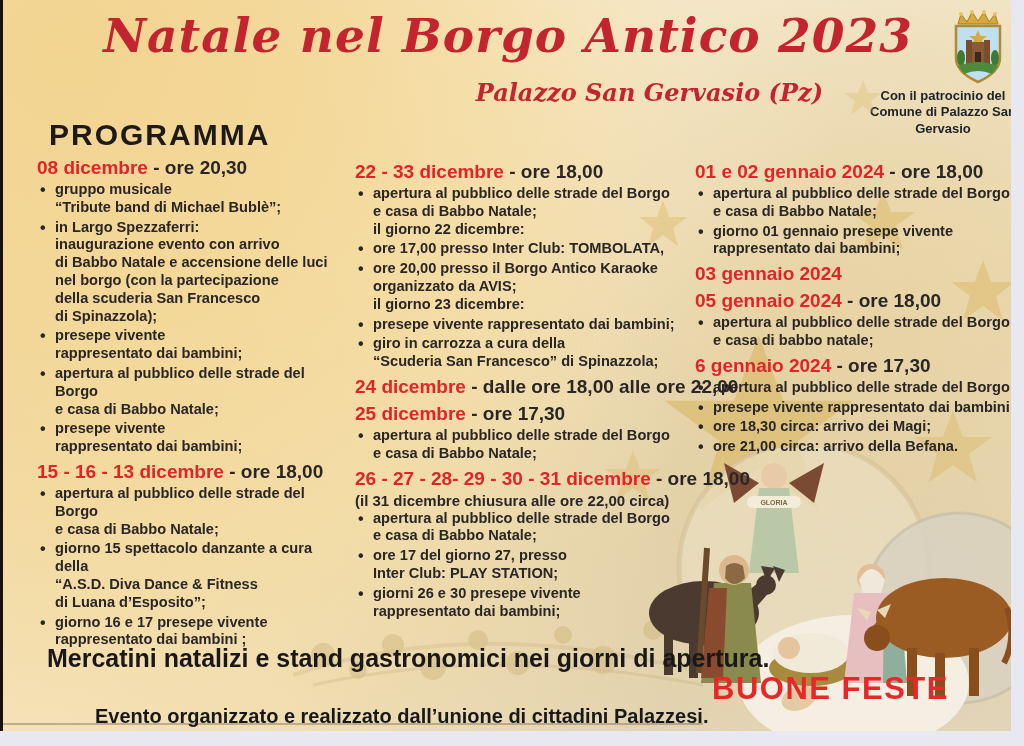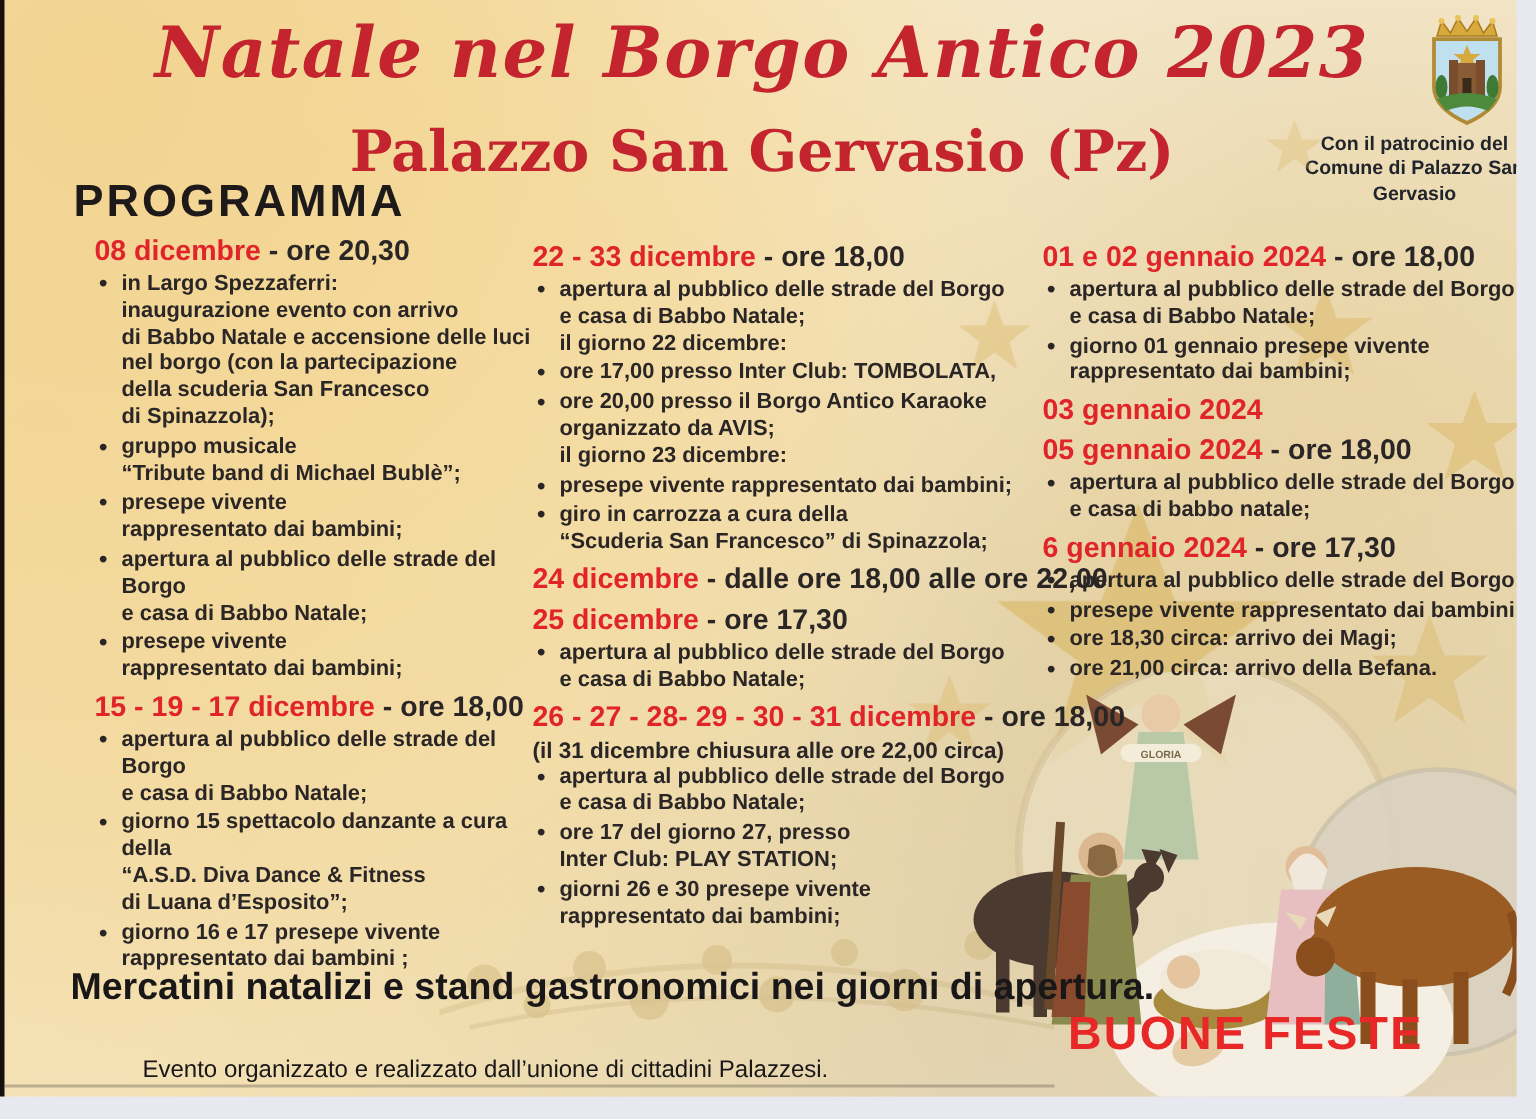--- a/index.html
+++ b/index.html
@@ -26,58 +26,58 @@
   }
   #left-edge{position:absolute;left:0;top:0;width:3px;height:731px;background:#19100b;}
   .decor{position:absolute;pointer-events:none;}
   
   #title{
     position:absolute;left:90px;top:8px;width:830px;text-align:center;
     font-family:"DejaVu Serif", serif;font-style:italic;font-weight:bold;
     font-size:47px;color:#c3242e;letter-spacing:1px;white-space:nowrap;
   }
   #subtitle{
-    position:absolute;left:190px;top:78px;width:630px;text-align:center;
-    font-family:"DejaVu Serif", serif;font-weight:bold;
-    font-size:38px;color:#c3242e;white-space:nowrap;
+    position:absolute;left:190px;top:78px;width:630px;text-align:right;
+    font-family:"DejaVu Serif", serif;font-style:italic;font-weight:bold;
+    font-size:24px;color:#c3242e;white-space:nowrap;
   }
   
   #emblem{position:absolute;left:898px;top:10px;width:150px;}
   #patronage{
     position:absolute;left:860px;top:88px;width:160px;text-align:center;
     font-size:13px;font-weight:bold;color:#20242b;line-height:1.25;
   }
   
   #program-heading{
     position:absolute;left:46px;top:118px;font-size:30px;font-weight:800;
     color:#1d1a19;letter-spacing:2px;
   }
   .col{position:absolute;z-index:3;}
-  #col-0{left:60px;top:152px;width:300px;}
+  #col-0{left:34px;top:152px;width:300px;}
   #col-1{left:352px;top:156px;width:336px;}
   #col-2{left:692px;top:156px;width:324px;}
   .sec-head{font-size:19px;font-weight:800;margin:5px 0 2px 0;white-space:nowrap;}
   .sec-head .date{color:#e0242a;}
   .sec-head .time{color:#2b2626;}
   .note{font-size:15px;font-weight:700;color:#2b2626;margin:0 0 1px 0;white-space:nowrap;}
   ul.items{list-style:none;margin:0;padding:0 0 0 18px;}
   ul.items li{
     position:relative;font-size:14.6px;font-weight:700;color:#2b2626;
     line-height:1.22;margin:0 0 2px 0;white-space:pre-line;
   }
   ul.items li::before{
     content:"\2022";position:absolute;left:-15px;top:-1px;font-size:16px;color:#2b2626;
   }
   
   #footer-line1{
     position:absolute;left:44px;top:644px;font-size:25px;font-weight:700;
     color:#191717;white-space:nowrap;z-index:4;
   }
   #footer-line2{
-    position:absolute;left:92px;top:705px;font-size:16px;font-weight:400;
+    position:absolute;left:92px;top:705px;font-size:20px;font-weight:700;
     color:#191717;white-space:nowrap;z-index:4;
   }
   #greeting{
     position:absolute;left:709px;top:671px;font-size:31px;font-weight:800;
     color:#e82727;letter-spacing:1.5px;z-index:5;white-space:nowrap;
   }
   #shelf-line{position:absolute;left:0;top:723px;width:700px;height:2px;background:rgba(120,110,95,.45);}
 </style>
 </head>
 <body>
@@ -197,38 +197,38 @@
       <ellipse cx="17" cy="48" rx="4" ry="8" fill="#3e7a34"></ellipse>
       <path d="M-20,56 Q0,48 20,56 L14,64 Q0,58 -14,64 Z" fill="#4e8a3c"></path>
     </g>
   </svg>
   <div id="patronage">Con il patrocinio del Comune di Palazzo San Gervasio</div>
 
   <div id="program-heading">PROGRAMMA</div>
   <div id="col-0" class="col">
       <div class="sec-head"><span class="date">08 dicembre</span><span class="time"> - ore 20,30</span></div>
       <ul class="items">
+        <li>gruppo musicale
+“Tribute band di Michael Bublè”;</li>
         <li>in Largo Spezzaferri:
 inaugurazione evento con arrivo
 di Babbo Natale e accensione delle luci
 nel borgo (con la partecipazione
 della scuderia San Francesco
 di Spinazzola);</li>
-        <li>gruppo musicale
-“Tribute band di Michael Bublè”;</li>
         <li>presepe vivente
 rappresentato dai bambini;</li>
       </ul>
       <ul class="items">
         <li>apertura al pubblico delle strade del Borgo
 e casa di Babbo Natale;</li>
         <li>presepe vivente
 rappresentato dai bambini;</li>
       </ul>
-      <div class="sec-head"><span class="date">15 - 19 - 17 dicembre</span><span class="time"> - ore 18,00</span></div>
+      <div class="sec-head"><span class="date">15 - 16 - 13 dicembre</span><span class="time"> - ore 18,00</span></div>
       <ul class="items">
         <li>apertura al pubblico delle strade del Borgo
 e casa di Babbo Natale;</li>
         <li>giorno 15 spettacolo danzante a cura della
 “A.S.D. Diva Dance &amp; Fitness
 di Luana d’Esposito”;</li>
         <li>giorno 16 e 17 presepe vivente
 rappresentato dai bambini ;</li>
       </ul>
     </div>

